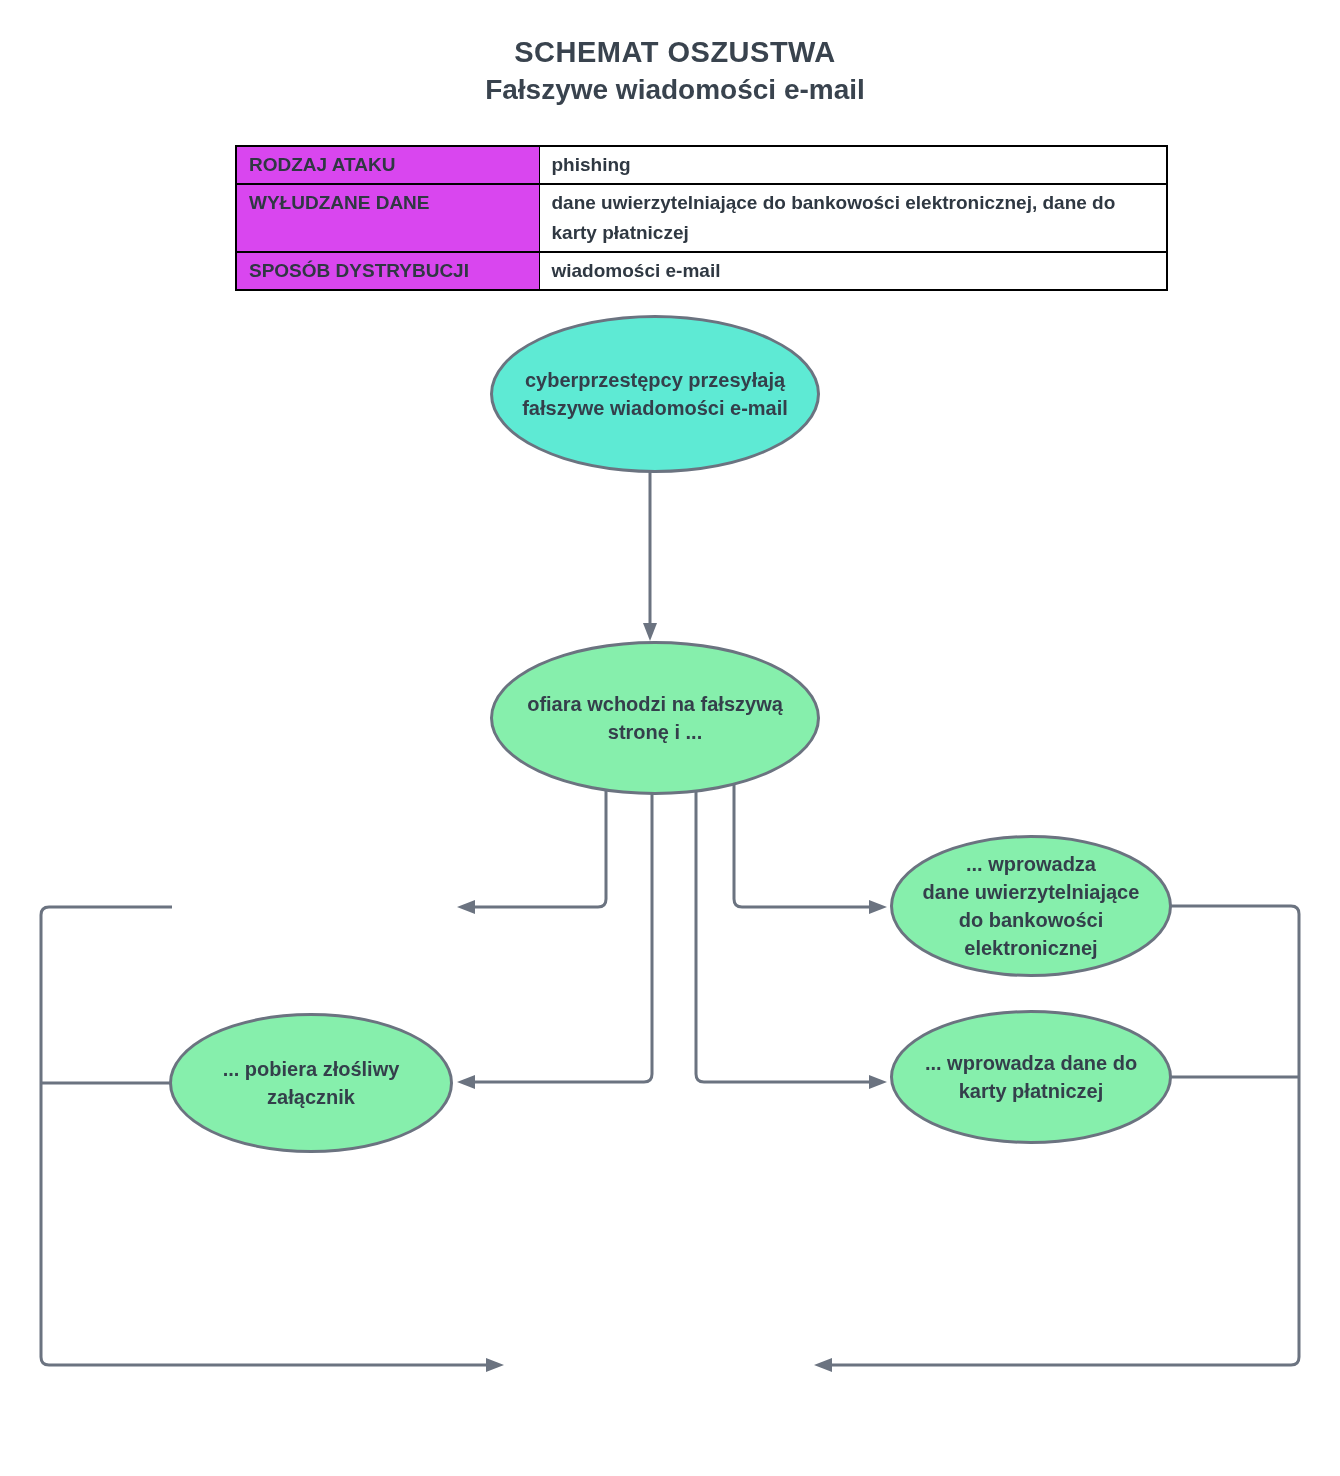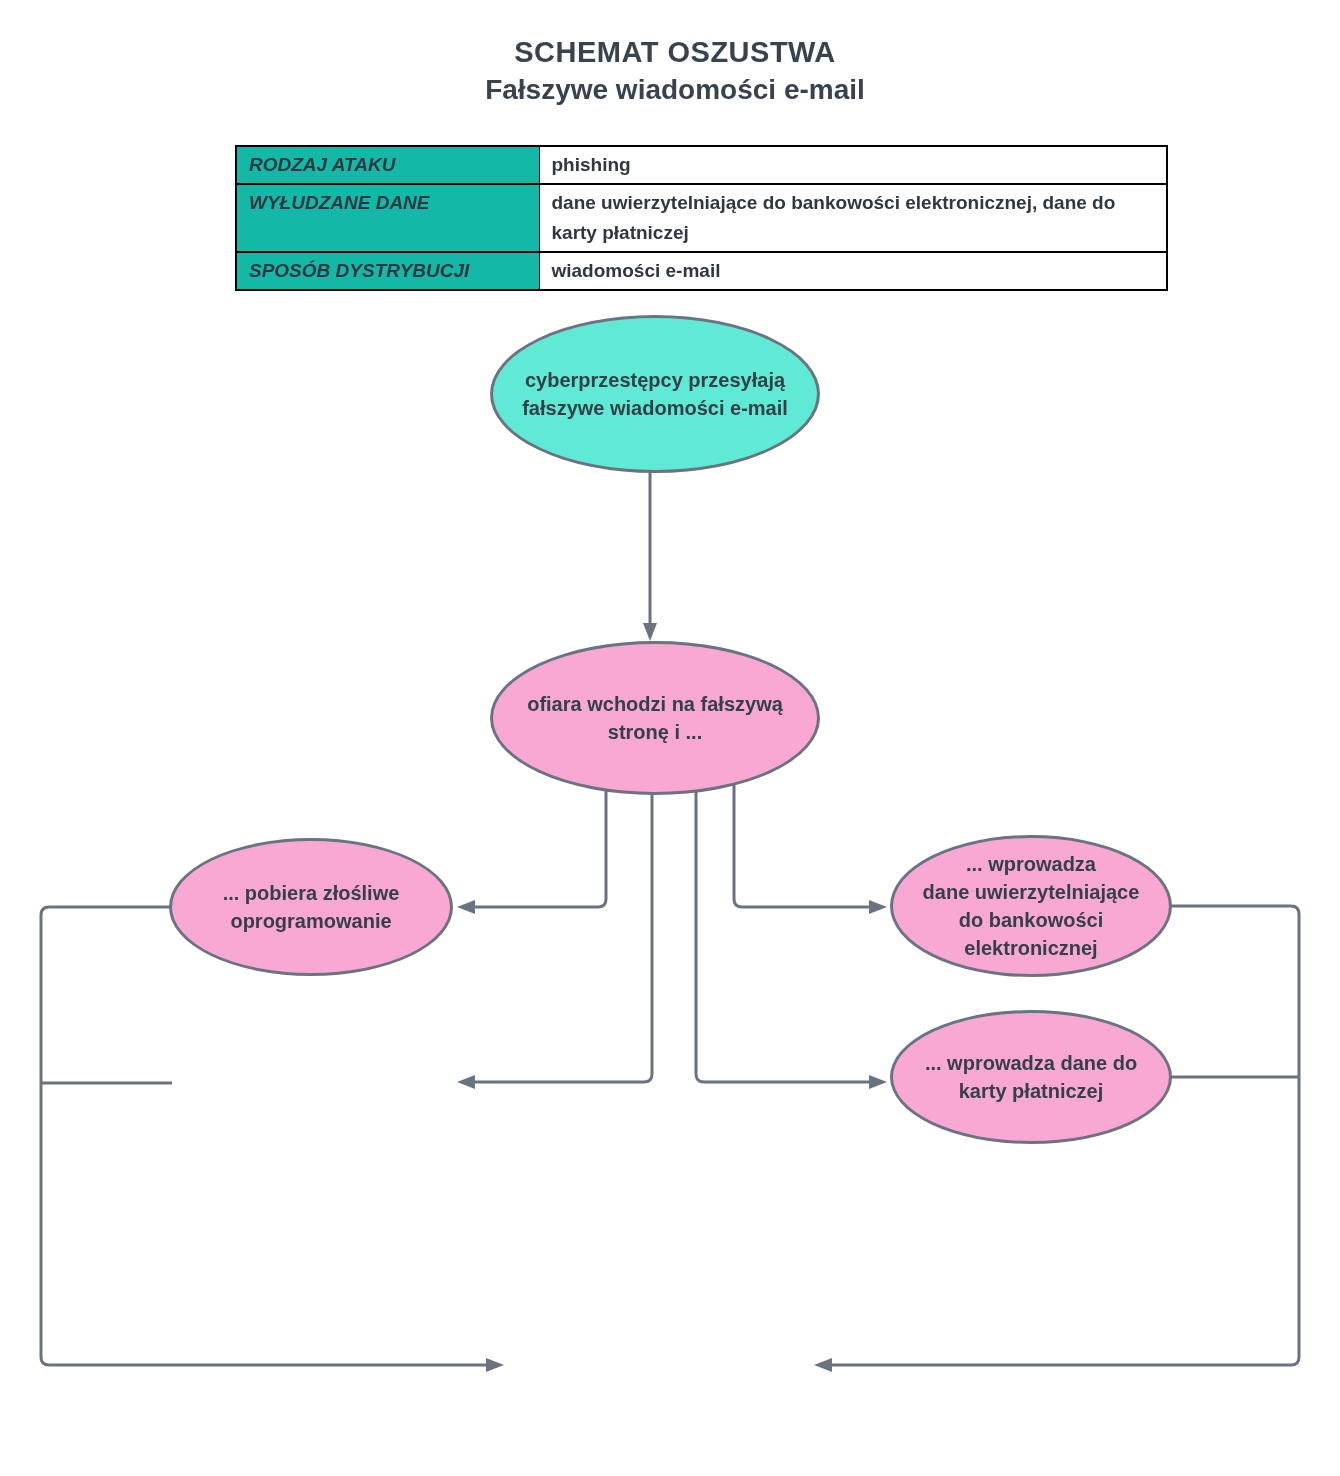--- a/index.html
+++ b/index.html
@@ -36,23 +36,22 @@
   }
   table.info-table td {
     border-top: 2px solid #000000;
     border-bottom: 2px solid #000000;
     padding: 3px 12px;
     line-height: 30px;
     vertical-align: top;
   }
   td.cell-label {
     width: 303px;
-    background: #14b8a6;
+    background: #d946ef;
     border-right: 1.5px solid #000000;
-    font-style: italic;
   }
   td.cell-value { background: #ffffff; }
 
   svg.connector-layer {
     position: absolute;
     left: 0; top: 0;
     z-index: 1;
   }
   .connector { stroke: #6b7380; stroke-width: 3; fill: none; }
   .arrowhead { fill: #6b7380; stroke: none; }
@@ -64,21 +63,21 @@
     border-radius: 50%;
     display: flex;
     align-items: center;
     justify-content: center;
     text-align: center;
     font-weight: bold;
     font-size: 20px;
     line-height: 28px;
     color: #343f4b;
   }
-  .node.blue { background: #f9a8d4; }
+  .node.blue { background: #86efac; }
   .node.gray { background: #5eead4; }
   .nl { display: block; }
 </style>
 </head>
 <body>
 
 <div class="canvas">
 
   <div class="title-line title-1">SCHEMAT OSZUSTWA</div>
   <div class="title-line title-2">Fałszywe wiadomości e-mail</div>
@@ -133,27 +132,27 @@
     </div>
   </div>
 
   <div class="node blue" style="left:490px; top:641px; width:330px; height:154px;">
     <div>
       <span class="nl">ofiara wchodzi na fałszywą</span>
       <span class="nl">stronę i ...</span>
     </div>
   </div>
 
-  <div class="node blue" style="left:169px; top:838px; width:284px; height:138px;">
+
+  <div class="node blue" style="left:169px; top:1013px; width:284px; height:140px;">
     <div>
-      <span class="nl">... pobiera złośliwe</span>
-      <span class="nl">oprogramowanie</span>
+      <span class="nl">... pobiera złośliwy</span>
+      <span class="nl">załącznik</span>
     </div>
   </div>
-
 
   <div class="node blue" style="left:890px; top:835px; width:282px; height:142px;">
     <div>
       <span class="nl">... wprowadza</span>
       <span class="nl">dane uwierzytelniające</span>
       <span class="nl">do bankowości</span>
       <span class="nl">elektronicznej</span>
     </div>
   </div>
 

